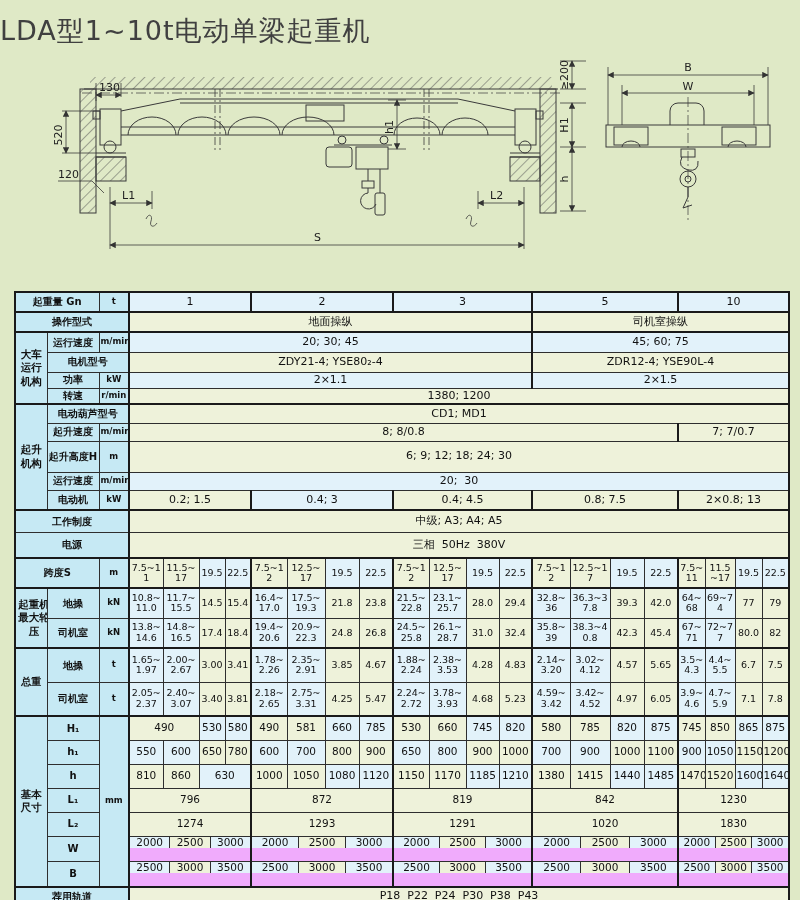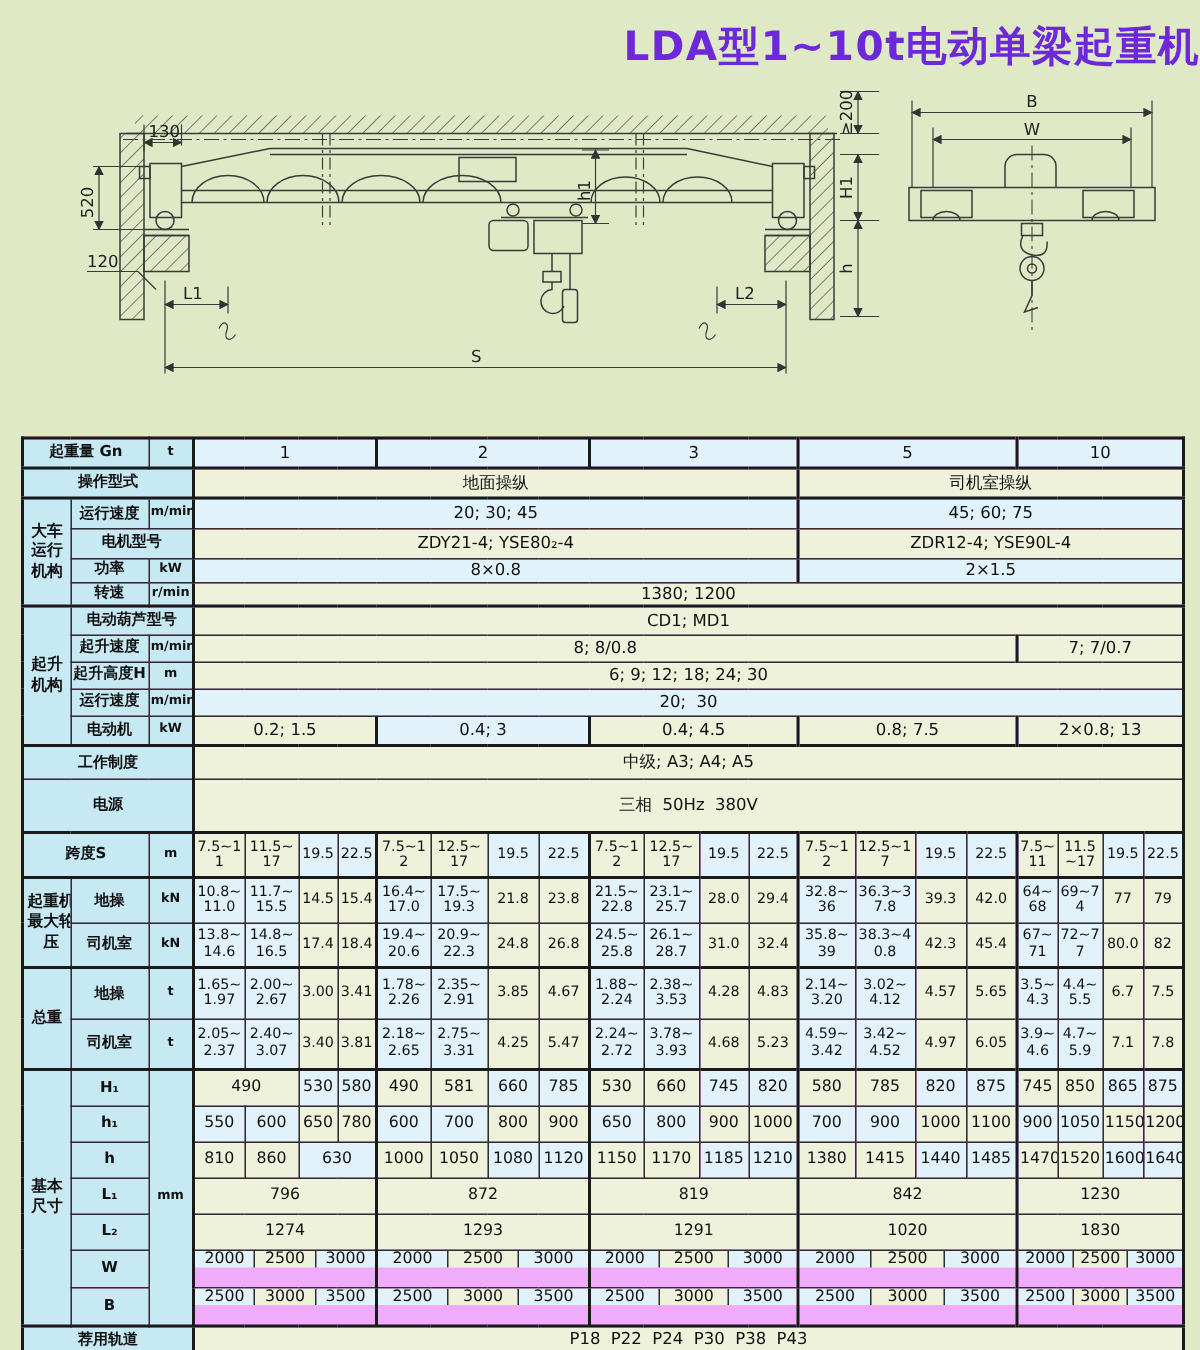--- a/index.html
+++ b/index.html
@@ -1,17 +1,17 @@
 <!DOCTYPE html>
 <html><head>
 <meta charset="utf-8">
 <style>
   html,body{margin:0;padding:0}
   body{width:800px;height:900px;background:#dfe9c6;font-family:"DejaVu Sans","Liberation Sans",sans-serif;color:#111;overflow:hidden}
-  .title{color:#6d28d9;font-size:27px;font-weight:bold;text-align:right;letter-spacing:1px;margin:0;padding-top:13px;height:40px}
+  .title{color:#404040;font-size:27px;font-weight:normal;text-align:left;letter-spacing:1px;margin:0;padding-top:13px;height:40px}
   svg{display:block;margin:0 auto}
   svg text{font-size:11px;fill:#222;font-family:"DejaVu Sans",sans-serif}
   table{border-collapse:collapse;table-layout:fixed;margin:2px auto 0 14px;width:774px;border:2px solid #1a1a1a;background:#f0abfc}
   td{border:1px solid #2e2e2e;text-align:center;vertical-align:middle;padding:0 1px;overflow:hidden;font-size:11px;line-height:1.12}
   .lab{background:#c6e9f4;font-weight:bold;font-size:10px}
   .unit{font-size:8.5px;font-weight:bold}
   .bg-y{background:#eef2da}
   .bg-b{background:#e2f2fa}
   .xs{font-size:9.5px;word-break:break-all;line-height:1.1}
   .dim{font-size:10.5px}
@@ -232,42 +232,42 @@
     <td class="bg-b gs" colspan="8">45; 60; 75</td>
   </tr>
   <tr style="height:20px">
     <td class="lab" colspan="2">电机型号</td>
     <td class="bg-y gs" colspan="12">ZDY21-4; YSE80₂-4</td>
     <td class="bg-y gs" colspan="8">ZDR12-4; YSE90L-4</td>
   </tr>
   <tr style="height:16px">
     <td class="lab">功率</td>
     <td class="lab unit">kW</td>
-    <td class="bg-b gs" colspan="12">8×0.8</td>
+    <td class="bg-b gs" colspan="12">2×1.1</td>
     <td class="bg-b gs" colspan="8">2×1.5</td>
   </tr>
   <tr style="height:16px">
     <td class="lab">转速</td>
     <td class="lab unit">r/min</td>
     <td class="bg-y gs" colspan="20">1380; 1200</td>
   </tr>
   <tr class="sect" style="height:19px">
     <td class="lab" rowspan="5">
           <div class="vc w2">起升机构</div>
         </td>
     <td class="lab" colspan="2">电动葫芦型号</td>
     <td class="bg-y gs" colspan="20">CD1; MD1</td>
   </tr>
   <tr style="height:18px">
     <td class="lab">起升速度</td>
     <td class="lab unit">m/min</td>
     <td class="bg-y gs" colspan="16">8; 8/0.8</td>
     <td class="bg-y gs" colspan="4">7; 7/0.7</td>
   </tr>
-  <tr style="height:18px">
+  <tr style="height:31px">
     <td class="lab">起升高度H</td>
     <td class="lab unit">m</td>
     <td class="bg-y gs" colspan="20">6; 9; 12; 18; 24; 30</td>
   </tr>
   <tr style="height:18px">
     <td class="lab">运行速度</td>
     <td class="lab unit">m/min</td>
     <td class="bg-b gs pre" colspan="20">20;  30</td>
   </tr>
   <tr style="height:20px">
@@ -276,21 +276,21 @@
     <td class="bg-y gs" colspan="4">0.2; 1.5</td>
     <td class="bg-b gs" colspan="4">0.4; 3</td>
     <td class="bg-y gs" colspan="4">0.4; 4.5</td>
     <td class="bg-y gs" colspan="4">0.8; 7.5</td>
     <td class="bg-y gs" colspan="4">2×0.8; 13</td>
   </tr>
   <tr class="sect" style="height:22px">
     <td class="lab" colspan="3">工作制度</td>
     <td class="bg-y gs" colspan="20">中级; A3; A4; A5</td>
   </tr>
-  <tr style="height:36px">
+  <tr style="height:26px">
     <td class="lab" colspan="3">电源</td>
     <td class="bg-y gs pre" colspan="20">三相  50Hz  380V</td>
   </tr>
   <tr class="sect" style="height:30px">
     <td class="lab" colspan="2">跨度S</td>
     <td class="lab unit">m</td>
   <td colspan="1" class="bg-y gs xs">7.5~11</td>
         <td colspan="1" class="bg-y xs">11.5~17</td>
         <td colspan="1" class="bg-b xs">19.5</td>
         <td colspan="1" class="bg-b xs">22.5</td>

